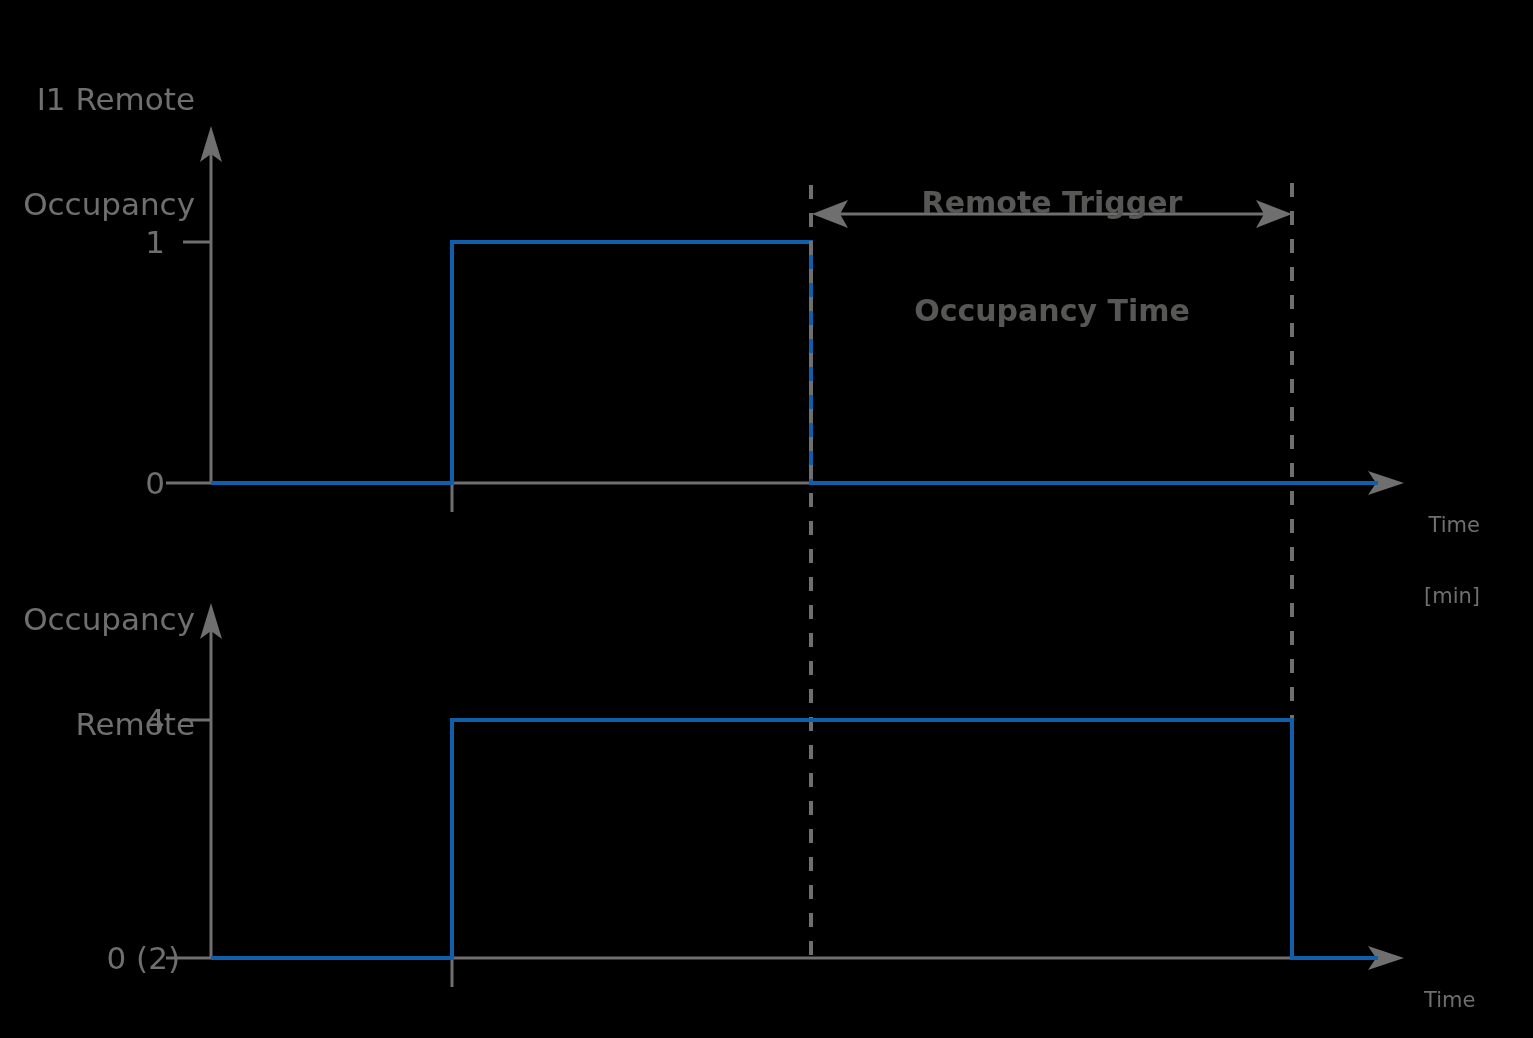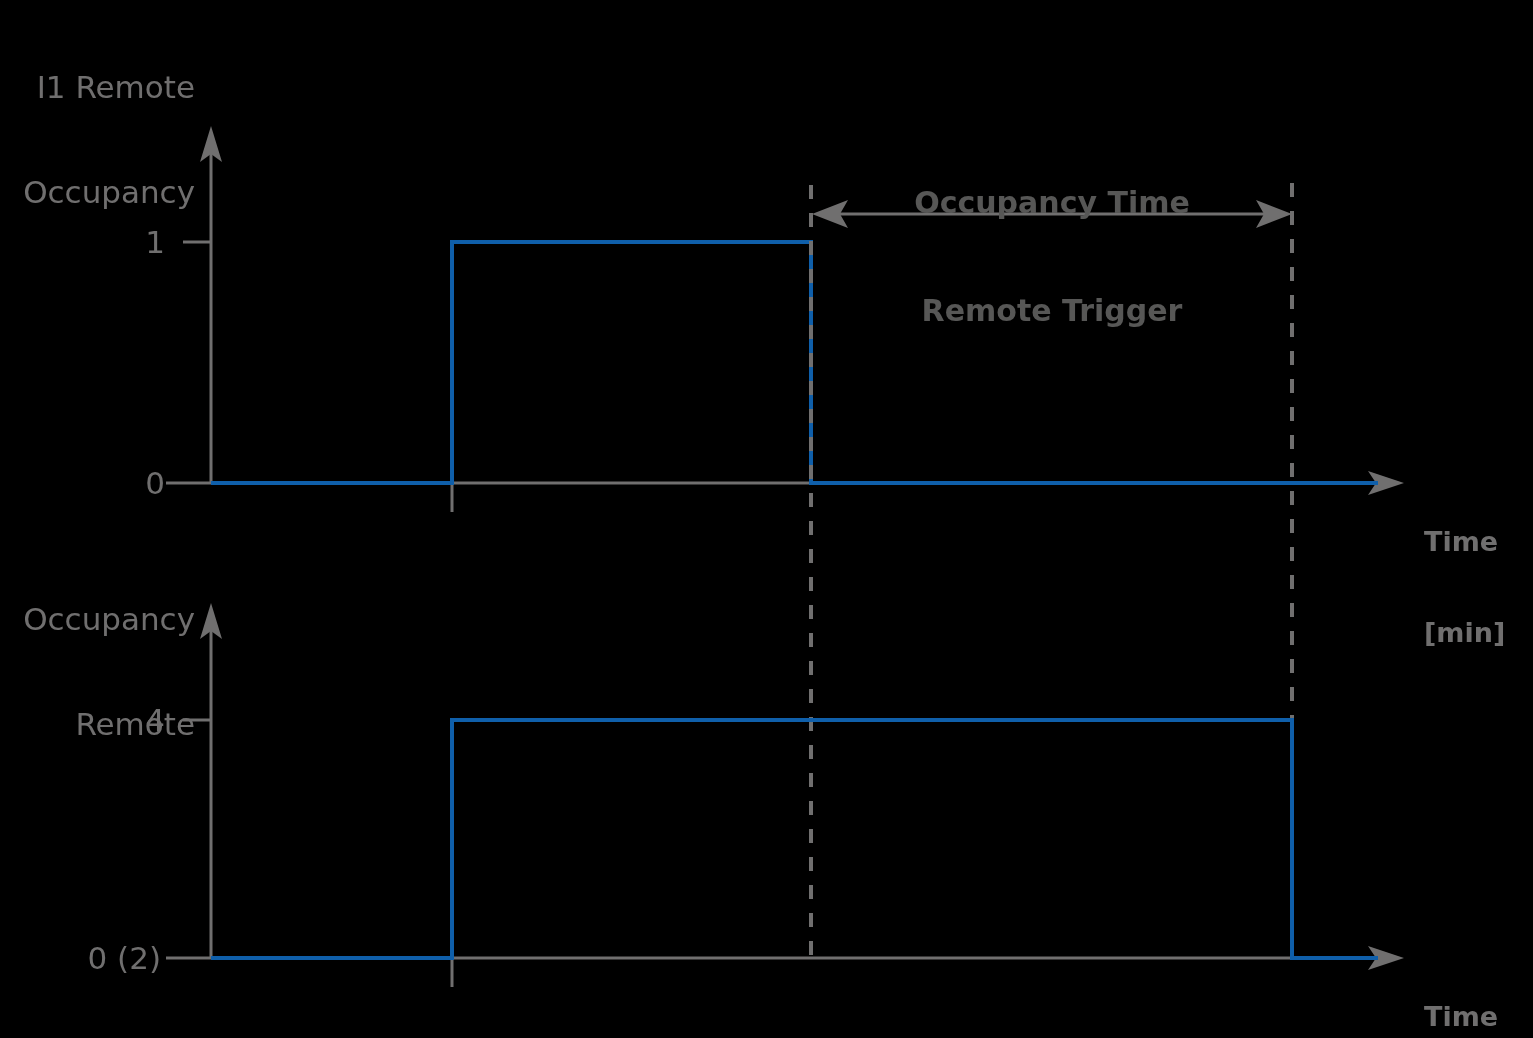--- a/index.html
+++ b/index.html
@@ -30,23 +30,22 @@
   }
   .axis-name {
     font-size: 31px;
     text-align: right;
   }
   .tick-label {
     font-size: 31px;
     text-align: right;
   }
   .time-label {
-    font-size: 27px;
-    text-align: left;
-    font-weight: bold;
+    font-size: 21px;
+    text-align: right;
   }
   .annot {
     position: absolute;
     color: #575756;
     font-family: "DejaVu Sans", sans-serif;
     font-weight: bold;
     font-size: 30px;
     text-align: center;
     line-height: 1.2;
     white-space: pre;
@@ -96,44 +95,44 @@
 
     <polyline points="211,958 452,958 452,720 1292,720 1292,958 1378,958" fill="none" stroke="#0f5faa" stroke-width="4" stroke-linecap="butt" stroke-linejoin="miter"></polyline>
 
     <g>
       <line x1="838" y1="214" x2="1266" y2="214" stroke="#706f6f" stroke-width="3"></line>
       <path d="M812,214 L848,200 L840,214 L848,228 Z" fill="#706f6f"></path>
       <path d="M1292,214 L1256,200 L1264,214 L1256,228 Z" fill="#706f6f"></path>
     </g>
   </svg>
 
-  <div class="lbl axis-name" style="left:0px; top:1px; width:195px;">
+  <div class="lbl axis-name" style="left:0px; top:13px; width:195px;">
     <div>I1 Remote</div>
     <div>Occupancy</div>
   </div>
 
   <div class="lbl tick-label" style="left:90px; top:225px; width:75px;">1</div>
   <div class="lbl tick-label" style="left:90px; top:466px; width:75px;">0</div>
 
   <div class="lbl time-label" style="left:1424px; top:467px;">
     <div>Time</div>
     <div>[min]</div>
   </div>
 
   <div class="lbl axis-name" style="left:0px; top:533px; width:195px;">
     <div>Occupancy</div>
     <div>Remote</div>
   </div>
 
   <div class="lbl tick-label" style="left:90px; top:703px; width:75px;">4</div>
-  <div class="lbl tick-label" style="left:6px; top:941px; width:155px;">0 (2)</div>
+  <div class="lbl tick-label" style="left:25px; top:941px; width:155px;">0 (2)</div>
 
   <div class="lbl time-label" style="left:1424px; top:942px;">
     <div>Time</div>
     
   </div>
 
   <div class="annot" style="left:812px; top:113px; width:480px;">
+    <div>Remote Trigger</div>
     <div>Occupancy Time</div>
-    <div>Remote Trigger</div>
   </div>
 
 </div>
 
 </body></html>

